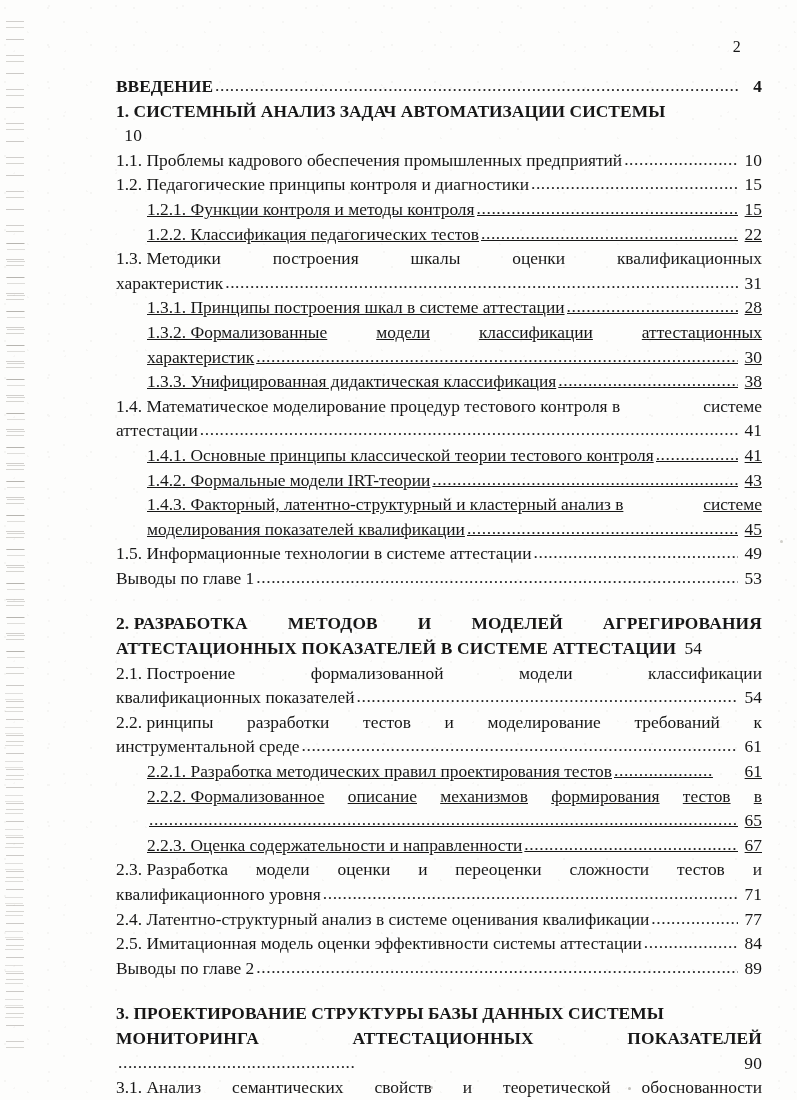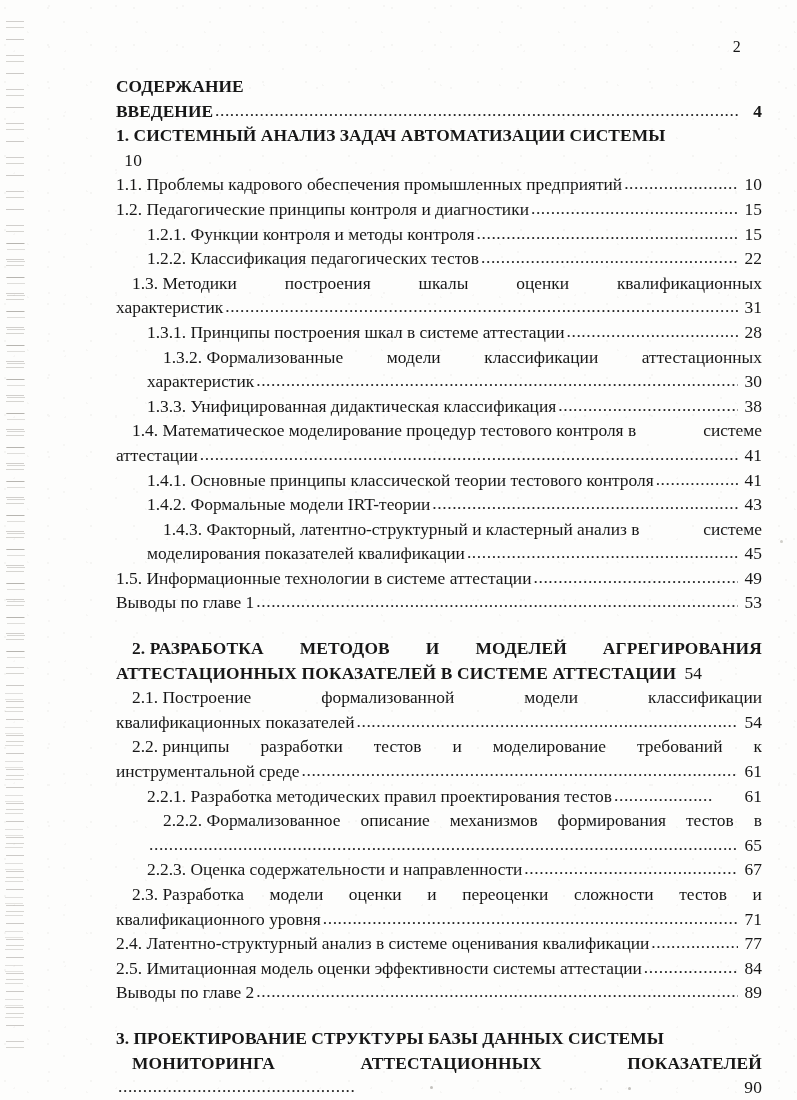--- a/index.html
+++ b/index.html
@@ -139,23 +139,23 @@
   }
   .row.tight .pageno { padding-left: 6px; }
 
   
   .just {
     display: flex;
     width: 100%;
     justify-content: space-between;
     white-space: nowrap;
   }
-  .just > span { flex: 0 0 auto; margin-left: 16px; }
+  .just > span { flex: 0 0 auto; }
   .lvl1 { margin-left: 0; }
-  .lvl2 { margin-left: 31px; }
+  .lvl2 { margin-left: 31px; text-decoration: underline; }
 
   .bold { font-weight: bold; }
   .chapter {
     font-weight: bold;
     letter-spacing: .15px;
   }
   .gap-m { height: 21px; }
 
   
   .toc { text-rendering: optimizeLegibility; }
@@ -171,21 +171,20 @@
   <div class="edge-speck" style="left:430px;top:1086px;width:3px;height:3px;"></div>
   <div class="edge-speck" style="left:570px;top:1088px;width:2px;height:2px;opacity:.3;"></div>
   <div class="edge-speck" style="left:600px;top:1088px;width:2px;height:2px;opacity:.3;"></div>
   <div class="edge-speck" style="left:628px;top:1087px;width:3px;height:3px;"></div>
   <div class="edge-speck" style="left:780px;top:540px;width:3px;height:3px;opacity:.4;"></div>
 
   <div class="folio">2</div>
 
   <div class="toc">
 
-    <div class="line bold">СОДЕРЖАНИЕ</div>
 
     <div class="entry">
       <div class="row">
         <span class="label bold">ВВЕДЕНИЕ</span>
         <span class="leaders">........................................................................................................................................</span>
         <span class="pageno bold">4</span>
       </div>
     </div>
 
     <div class="entry chapter">

